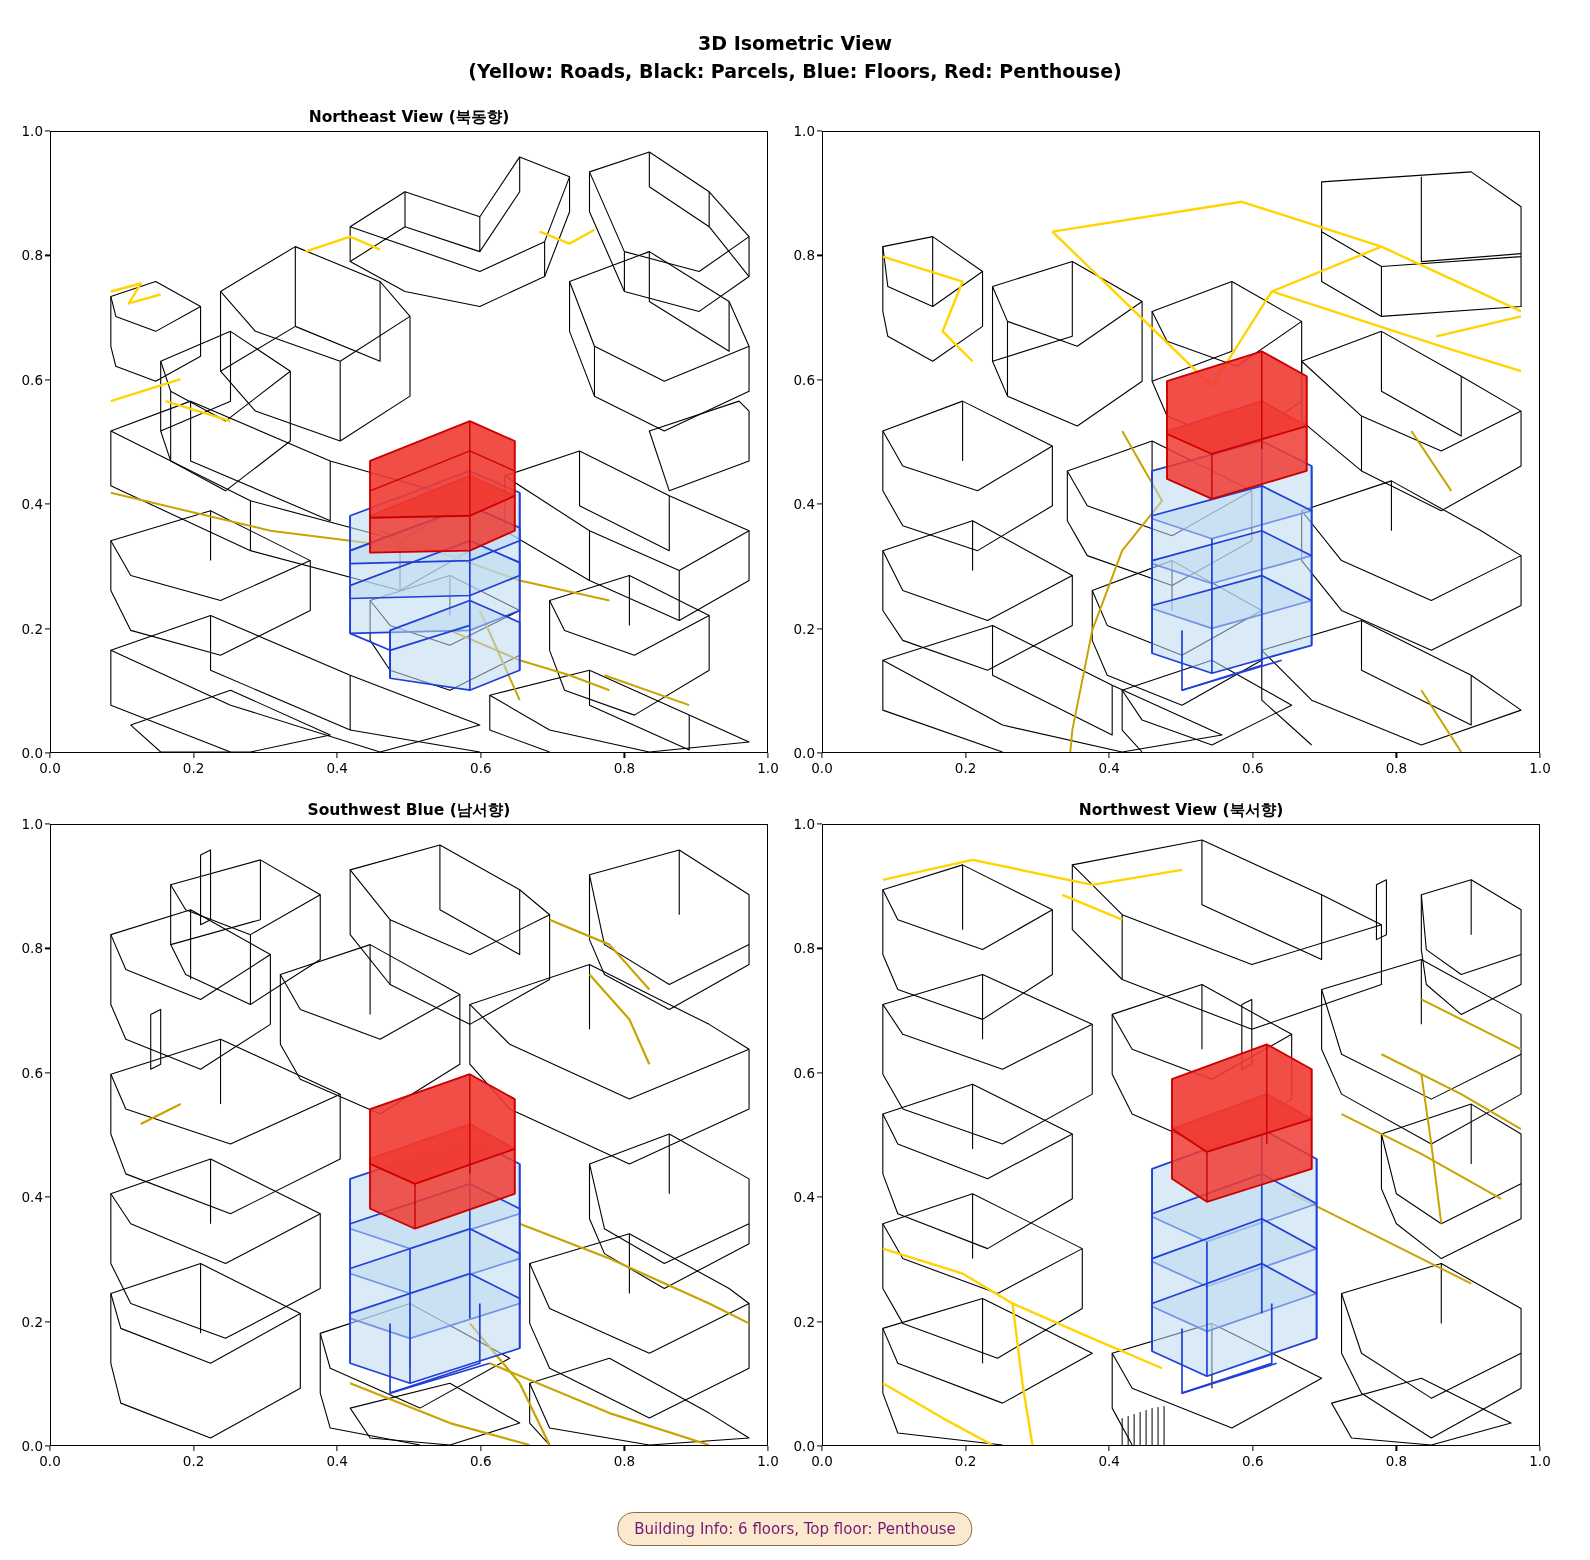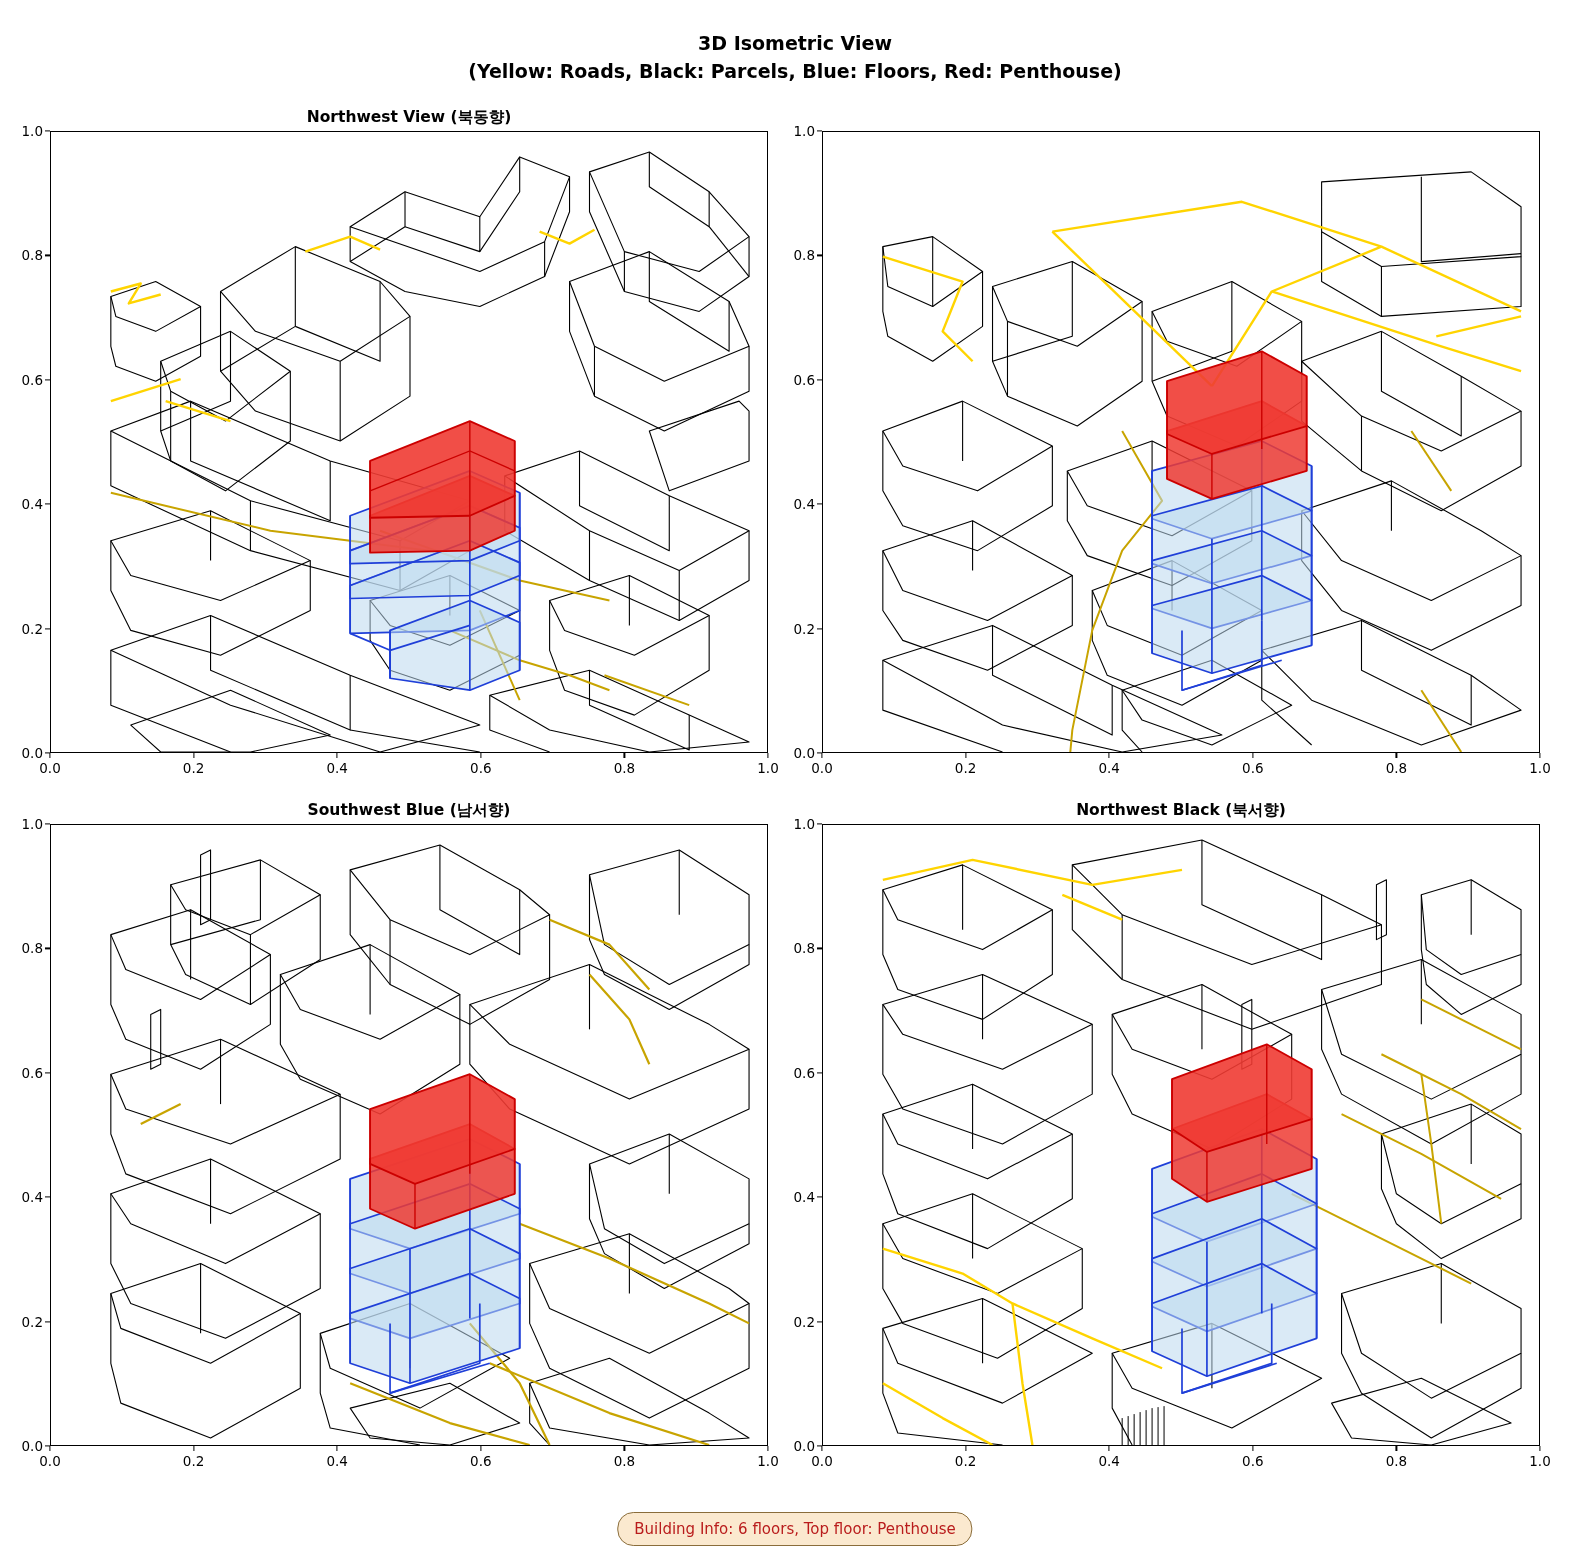--- a/index.html
+++ b/index.html
@@ -97,36 +97,36 @@
   .infobox {
     position: absolute;
     left: 50%;
     transform: translateX(-50%);
     bottom: 14px;
     background: #fbe9cf;
     border: 1.3px solid #8a6d3b;
     border-radius: 16px;
     padding: 7px 16px;
     font-size: 15px;
-    color: #b91c1c;
+    color: #701a75;
     white-space: nowrap;
   }
 </style>
 </head>
 <body>
 
 <div class="figure">
 
   <div class="suptitle">
     <span>3D Isometric View</span>
     <span class="line2">(Yellow: Roads, Black: Parcels, Blue: Floors, Red: Penthouse)</span>
   </div>
 
   <div class="panel" style="left:50px; top:131px; width:718px; height:622px;">
-    <div class="axtitle">Northwest View (북동향)</div>
+    <div class="axtitle">Northeast View (북동향)</div>
     <div class="plotbox">
       <svg viewBox="0 0 718 622" preserveAspectRatio="none">
         <g stroke="#000" fill="none" stroke-width="1.1" stroke-linejoin="round">
 
           <path d="M300 95 L355 60 L430 85 L470 25 L520 45 L495 110 L430 140 Z"></path>
           <path d="M300 95 L300 130 L355 160 L430 175 L495 145 L495 110"></path>
           <path d="M355 60 L355 95 L300 130"></path>
           <path d="M430 85 L430 120 L355 95"></path>
           <path d="M470 25 L470 60 L430 120"></path>
           <path d="M520 45 L520 80 L495 145"></path>
@@ -474,21 +474,21 @@
       <div class="xtick" style="left:40%">0.4</div>
     <div class="tickmark-x" style="left:60%"></div>
       <div class="xtick" style="left:60%">0.6</div>
     <div class="tickmark-x" style="left:80%"></div>
       <div class="xtick" style="left:80%">0.8</div>
     <div class="tickmark-x" style="left:100%"></div>
       <div class="xtick" style="left:100%">1.0</div>
   </div>
 
   <div class="panel" style="left:822px; top:824px; width:718px; height:622px;">
-    <div class="axtitle">Northwest Black (북서향)</div>
+    <div class="axtitle">Northwest View (북서향)</div>
     <div class="plotbox">
       <svg viewBox="0 0 718 622" preserveAspectRatio="none">
         <g stroke="#000" fill="none" stroke-width="1.1" stroke-linejoin="round">
           <path d="M60 65 L140 40 L230 85 L160 125 L75 95 Z"></path>
           <path d="M60 65 L60 130 L75 165 L160 195 L230 150 L230 85"></path>
           <path d="M140 40 L140 105"></path>
           <path d="M250 40 L380 15 L500 70 L560 100 L430 140 L300 90 Z"></path>
           <path d="M250 40 L250 105 L300 155 L430 205 L560 160 L560 100"></path>
           <path d="M380 15 L380 80 L500 135 L500 70"></path>
           <path d="M300 90 L300 155"></path>

